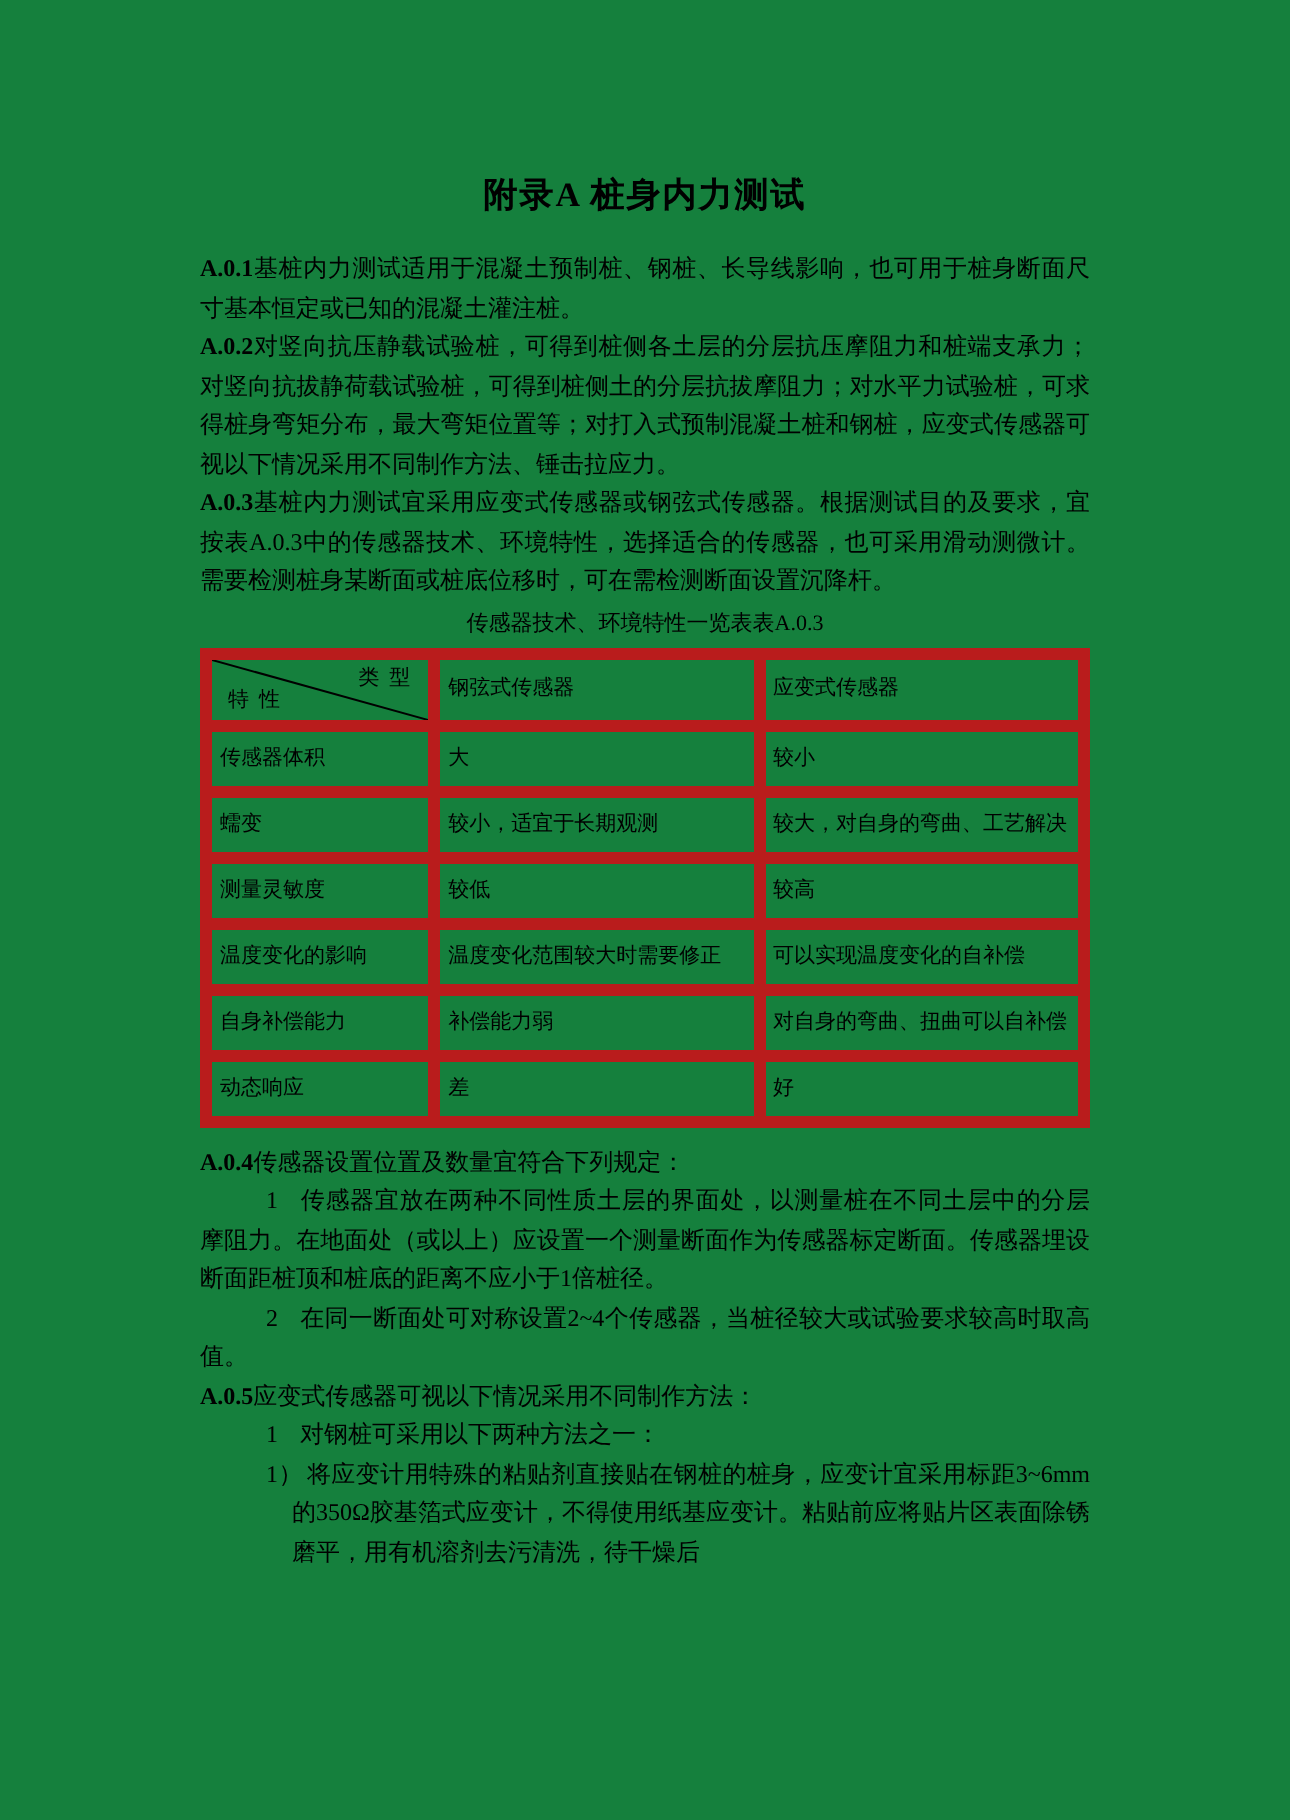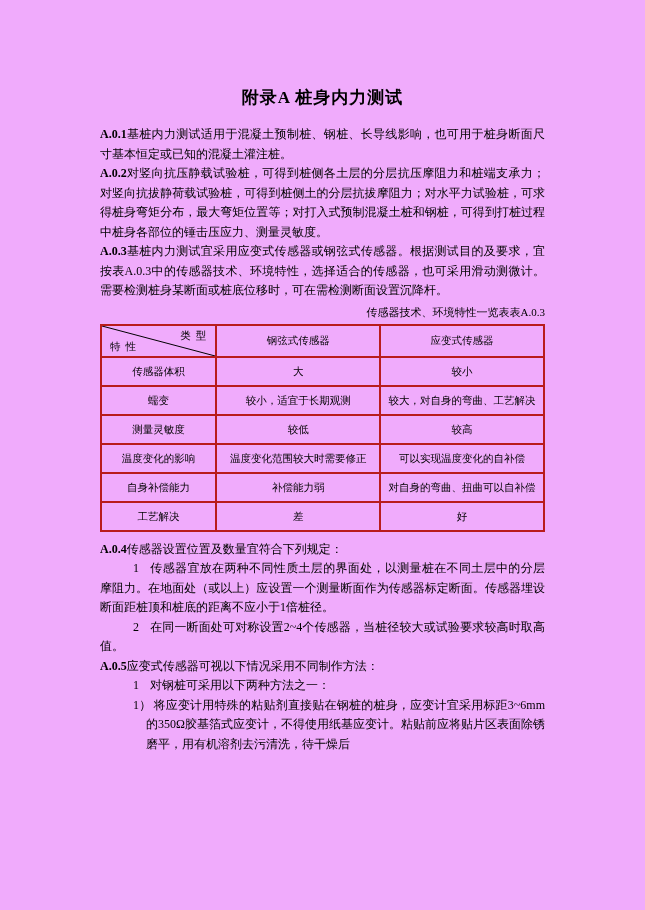--- a/index.html
+++ b/index.html
@@ -5,21 +5,21 @@
   html, body {
     margin: 0;
     padding: 0;
     background: #ffffff;
   }
   .page {
     position: relative;
     width: 645px;
     height: 910px;
     box-sizing: border-box;
-    background: #f0abfc;
+    background: #15803d;
     padding: 86px 100px 0 100px;
     font-family: "Liberation Serif", "DejaVu Serif", serif;
     color: #000000;
     overflow: hidden;
   }
   .title {
     font-size: 17px;
     font-weight: bold;
     text-align: center;
     line-height: 24px;
@@ -40,32 +40,31 @@
   .hang {
     padding-left: 46px;
     text-indent: -13px;
   }
   .num { margin-right: 11px; }
   .hang .num { margin-right: 2px; }
   .caption {
     margin: 4px 0 4px 0;
     font-size: 11px;
     line-height: 15px;
-    text-align: right;
+    text-align: center;
   }
   table.sensor {
     width: 100%;
     border-collapse: collapse;
     table-layout: fixed;
     font-size: 10.5px;
     margin: 0 0 8px 0;
   }
   table.sensor td {
-    border: 2px solid #b91c1c;
-    text-align: center;
+    border: 6px solid #b91c1c;
     vertical-align: middle;
     padding: 7px 4px;
     line-height: 13px;
     font-weight: normal;
   }
   col.c1 { width: 26%; }
   col.c2 { width: 37%; }
   col.c3 { width: 37%; }
   td.corner {
     position: relative;
@@ -91,21 +90,21 @@
 </style>
 </head>
 <body>
 
 <div class="page">
 
   <div class="title">附录A 桩身内力测试</div>
 
   <p class="para"><span class="lbl">A.0.1</span><span>基桩内力测试适用于混凝土预制桩、钢桩、长导线影响，也可用于桩身断面尺寸基本恒定或已知的混凝土灌注桩。</span></p>
 
-  <p class="para"><span class="lbl">A.0.2</span><span>对竖向抗压静载试验桩，可得到桩侧各土层的分层抗压摩阻力和桩端支承力；对竖向抗拔静荷载试验桩，可得到桩侧土的分层抗拔摩阻力；对水平力试验桩，可求得桩身弯矩分布，最大弯矩位置等；对打入式预制混凝土桩和钢桩，可得到打桩过程中桩身各部位的锤击压应力、测量灵敏度。</span></p>
+  <p class="para"><span class="lbl">A.0.2</span><span>对竖向抗压静载试验桩，可得到桩侧各土层的分层抗压摩阻力和桩端支承力；对竖向抗拔静荷载试验桩，可得到桩侧土的分层抗拔摩阻力；对水平力试验桩，可求得桩身弯矩分布，最大弯矩位置等；对打入式预制混凝土桩和钢桩，应变式传感器可视以下情况采用不同制作方法、锤击拉应力。</span></p>
 
   <p class="para"><span class="lbl">A.0.3</span><span>基桩内力测试宜采用应变式传感器或钢弦式传感器。根据测试目的及要求，宜按表A.0.3中的传感器技术、环境特性，选择适合的传感器，也可采用滑动测微计。需要检测桩身某断面或桩底位移时，可在需检测断面设置沉降杆。</span></p>
 
   <p class="caption">传感器技术、环境特性一览表表A.0.3</p>
 
   <table class="sensor">
     <colgroup>
         <col class="c1">
         <col class="c2">
         <col class="c3">
@@ -141,21 +140,21 @@
         <td>温度变化的影响</td>
         <td>温度变化范围较大时需要修正</td>
         <td>可以实现温度变化的自补偿</td>
       </tr>
       <tr>
         <td>自身补偿能力</td>
         <td>补偿能力弱</td>
         <td>对自身的弯曲、扭曲可以自补偿</td>
       </tr>
       <tr>
-        <td>工艺解决</td>
+        <td>动态响应</td>
         <td>差</td>
         <td>好</td>
       </tr>
     </tbody>
   </table>
 
   <p class="para"><span class="lbl">A.0.4</span><span>传感器设置位置及数量宜符合下列规定：</span></p>
 
   <p class="para indent"><span class="num">1</span><span>传感器宜放在两种不同性质土层的界面处，以测量桩在不同土层中的分层摩阻力。在地面处（或以上）应设置一个测量断面作为传感器标定断面。传感器埋设断面距桩顶和桩底的距离不应小于1倍桩径。</span></p>
 

